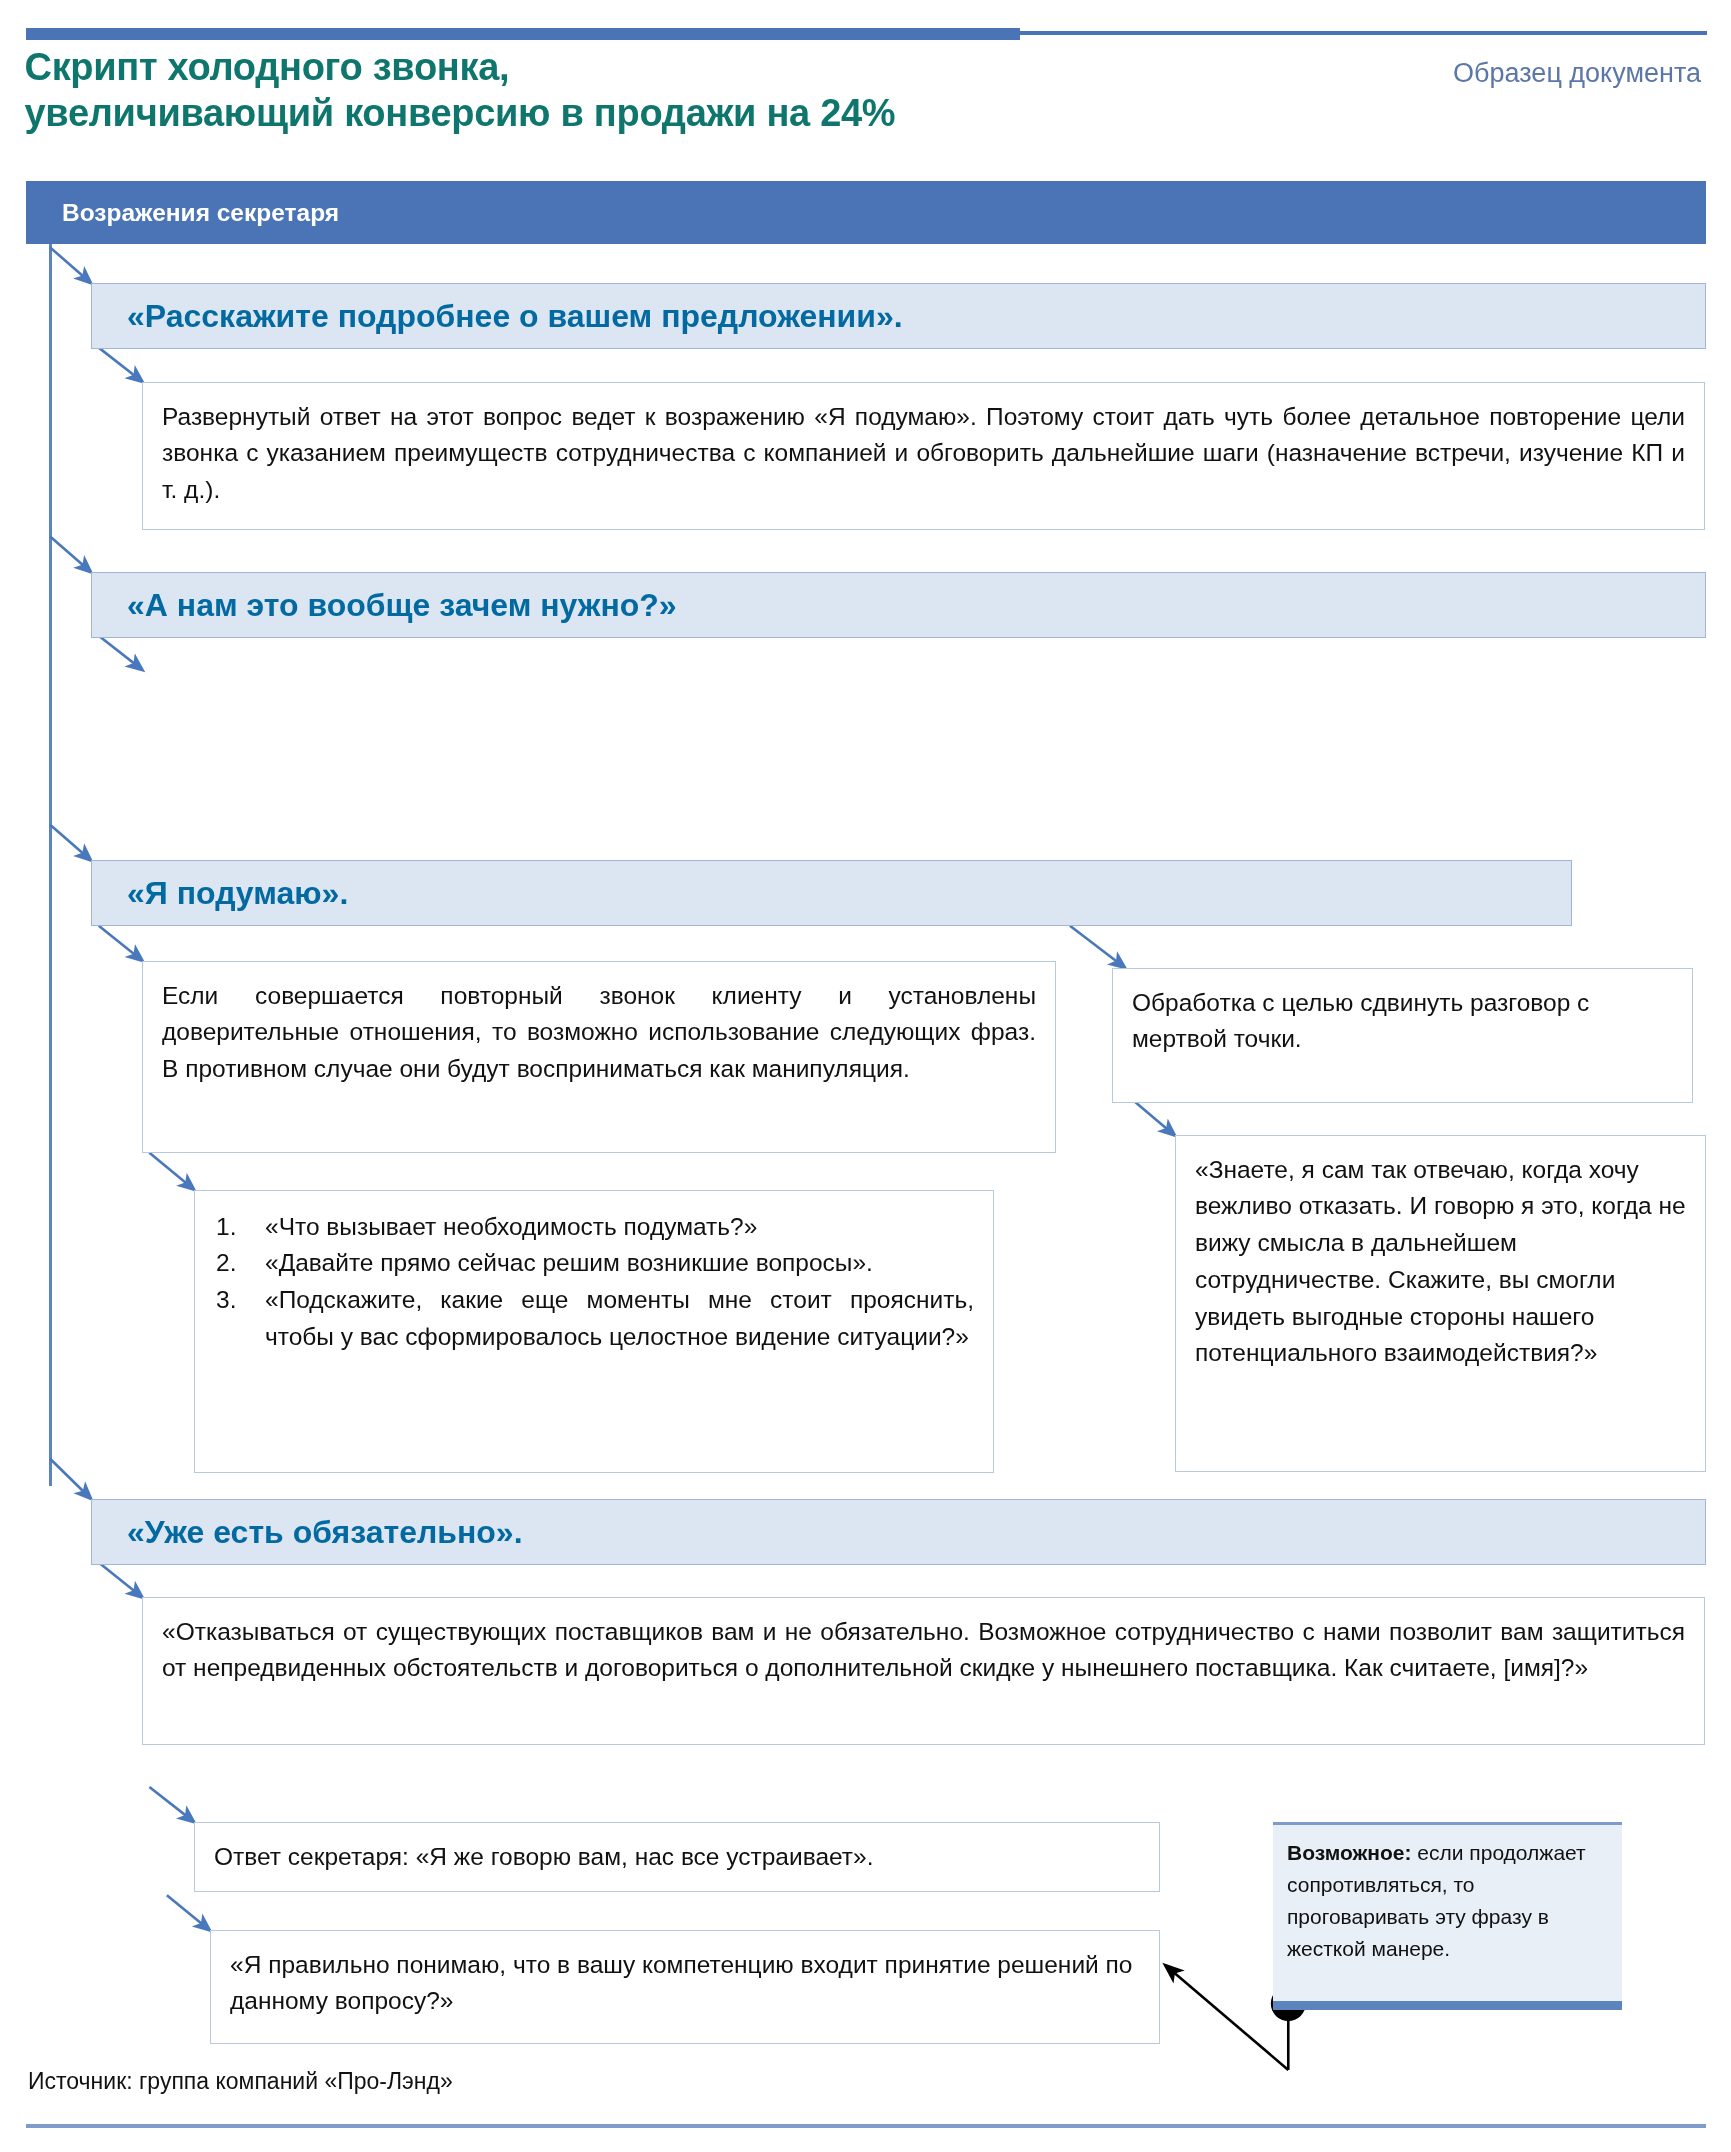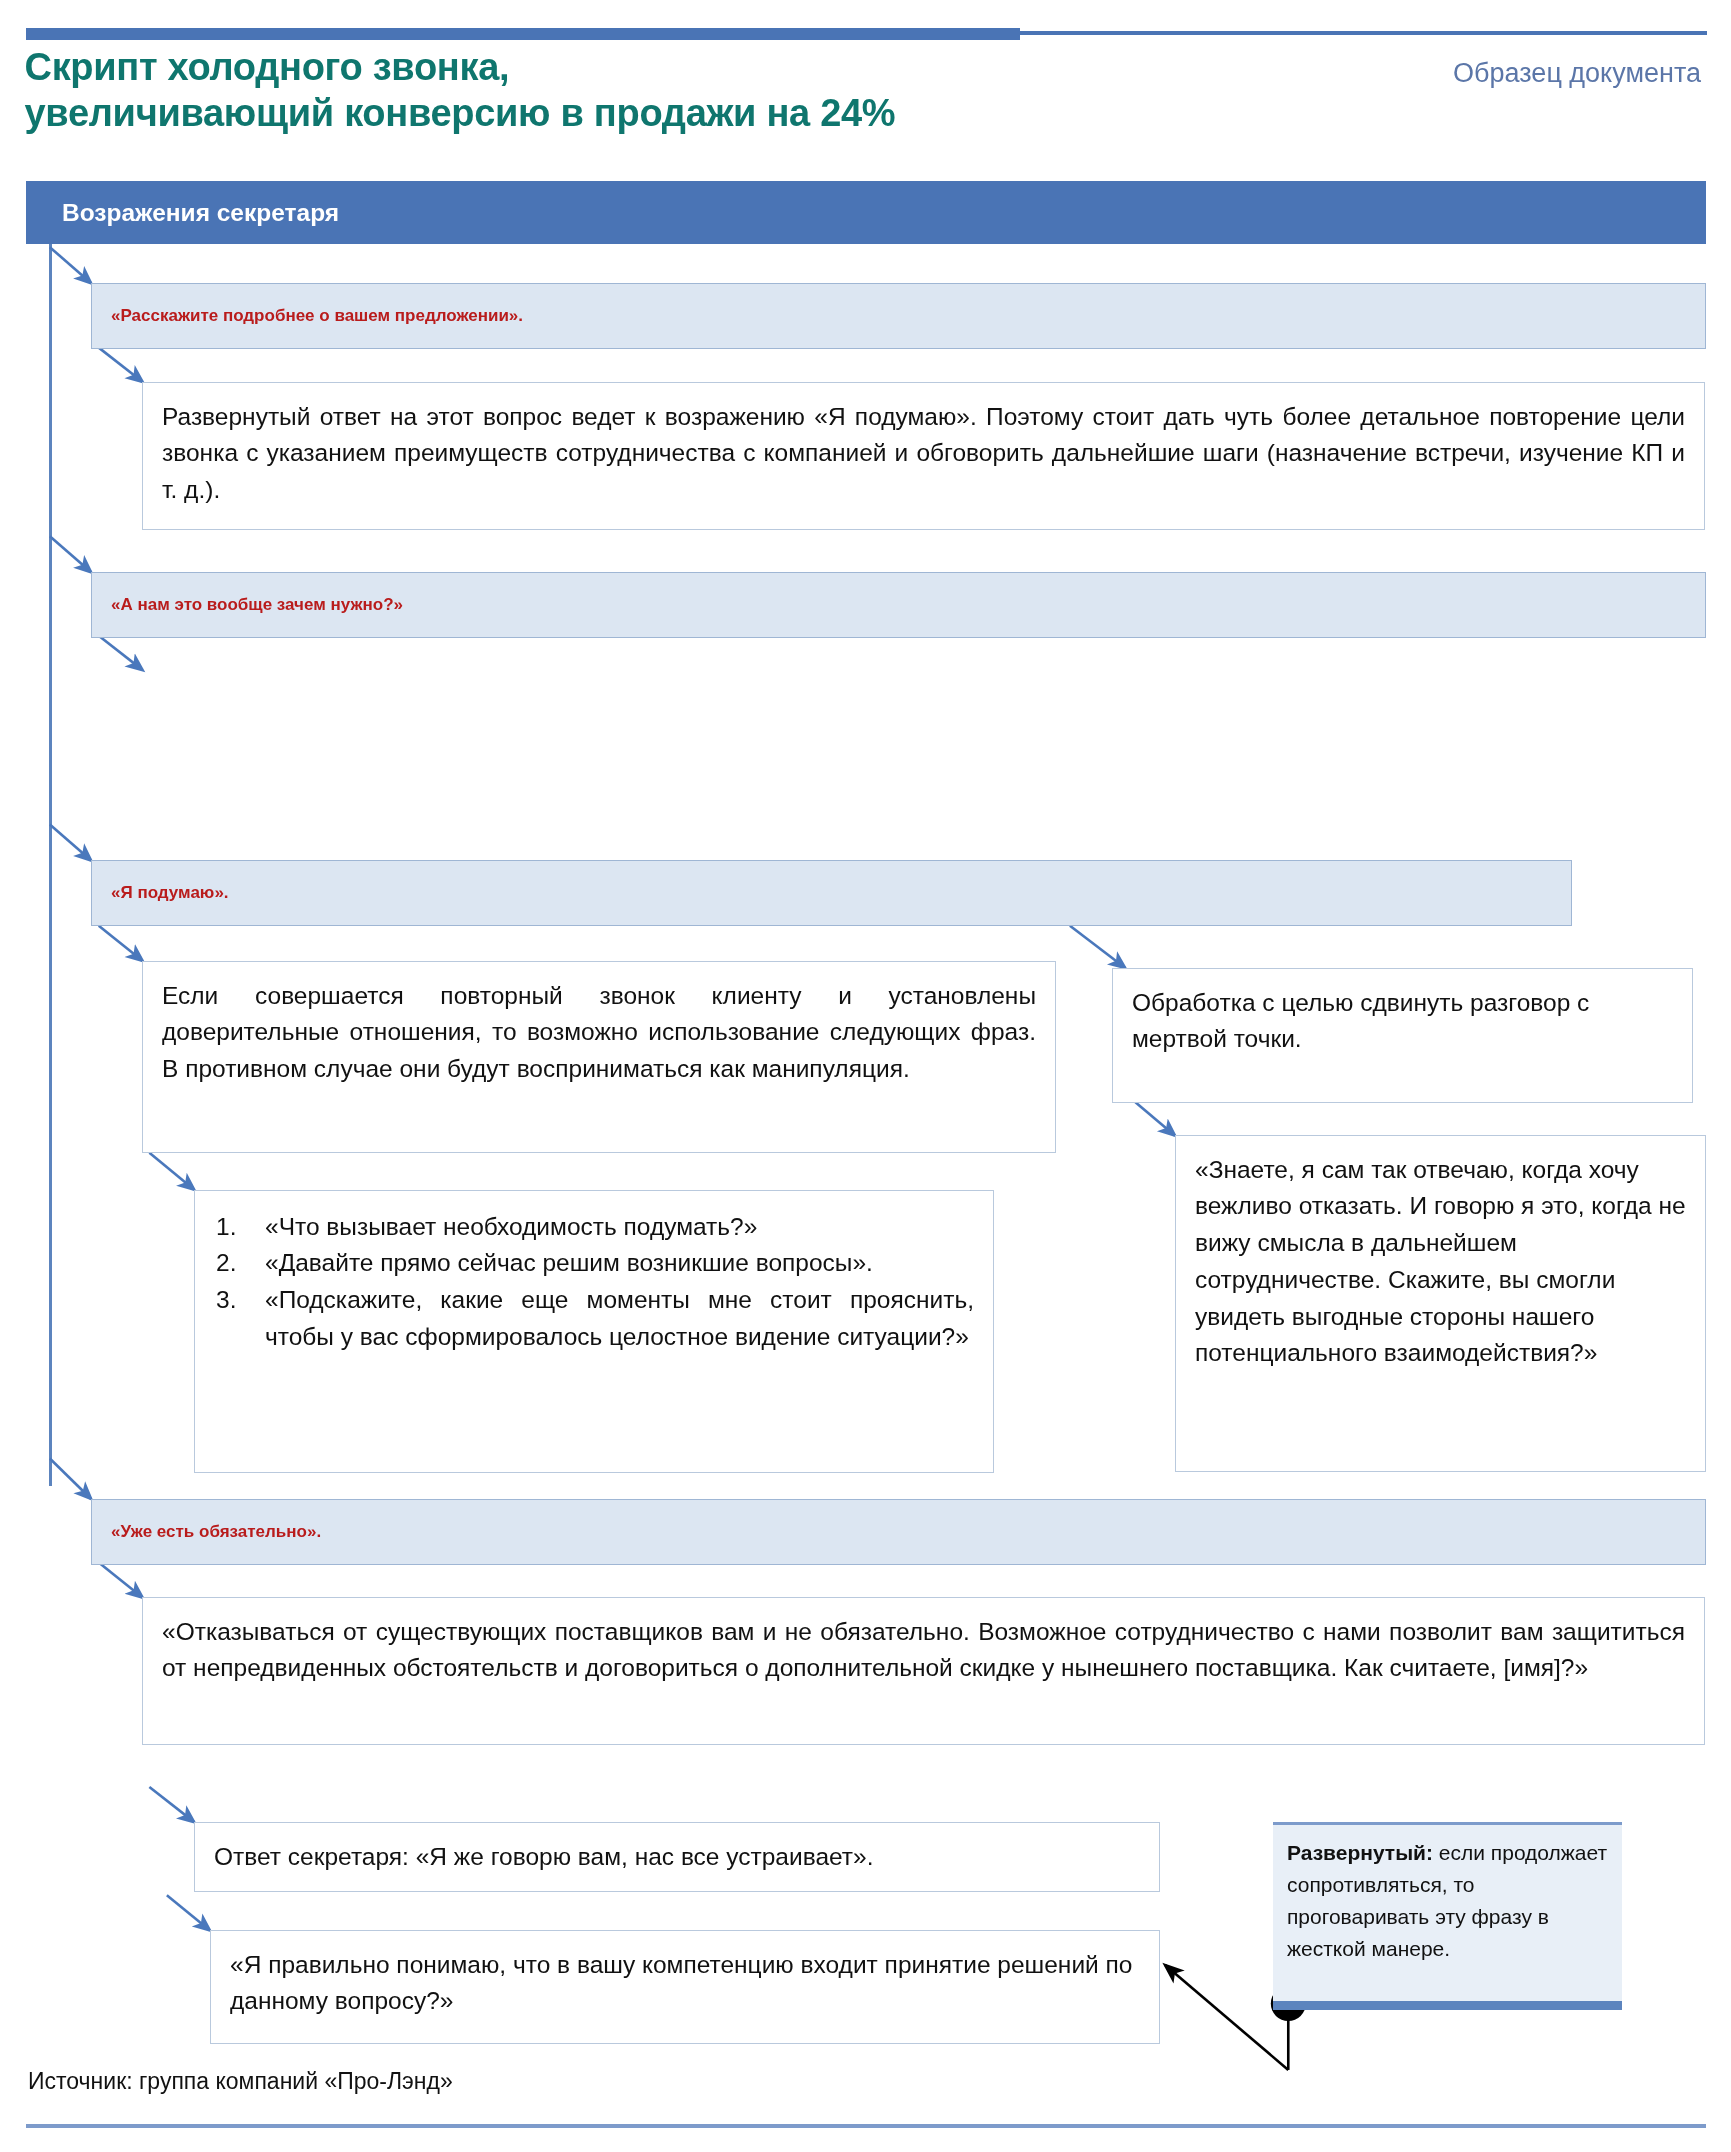--- a/index.html
+++ b/index.html
@@ -49,21 +49,21 @@
     background:#5C84BE;
   }
   svg.conn{position:absolute;left:0;top:0;width:1732px;height:2152px;
     pointer-events:none;overflow:visible;}
 
   
   .qbox{
     position:absolute;background:#DCE6F2;border:0.9px solid #9FB6D4;
     box-sizing:border-box;display:flex;align-items:center;
   }
-  .qbox span{font-size:17px;font-weight:bold;color:#b91c1c;padding-left:19px;}
+  .qbox span{font-size:32px;font-weight:bold;color:#0369a1;padding-left:35px;}
 
   .abox{
     position:absolute;background:#ffffff;border:0.9px solid #B9C9DD;
     box-sizing:border-box;
   }
   .abox .txt{
     font-size:24.5px;line-height:1.50;color:#111;
     padding:15.7px 19px 12.2px 19px;text-align:justify;
     text-justify:inter-word;hyphens:none;
   }
@@ -218,21 +218,21 @@
   <div class="abox" style="left:194px;top:1822px;width:966px;height:70px;">
     <div class="txt nojust">Ответ секретаря: «Я же говорю вам, нас все устраивает».</div>
   </div>
 
   <div class="abox" style="left:210px;top:1930px;width:950px;height:114px;">
     <div class="txt nojust">«Я правильно понимаю, что в вашу компетенцию входит принятие решений по данному вопросу?»</div>
   </div>
 
   <div class="notebox" style="left:1273px;top:1822px;width:349px;height:188px;">
     <div class="ntxt">
-      <b>Развернутый:</b><span> если продолжает сопротивляться, то проговаривать эту фразу в жесткой манере.</span>
+      <b>Возможное:</b><span> если продолжает сопротивляться, то проговаривать эту фразу в жесткой манере.</span>
     </div>
   </div>
 
   <div class="source">Источник: группа компаний «Про-Лэнд»</div>
   <div class="bottom-rule"></div>
 
 </div>
 
 
 </body></html>

